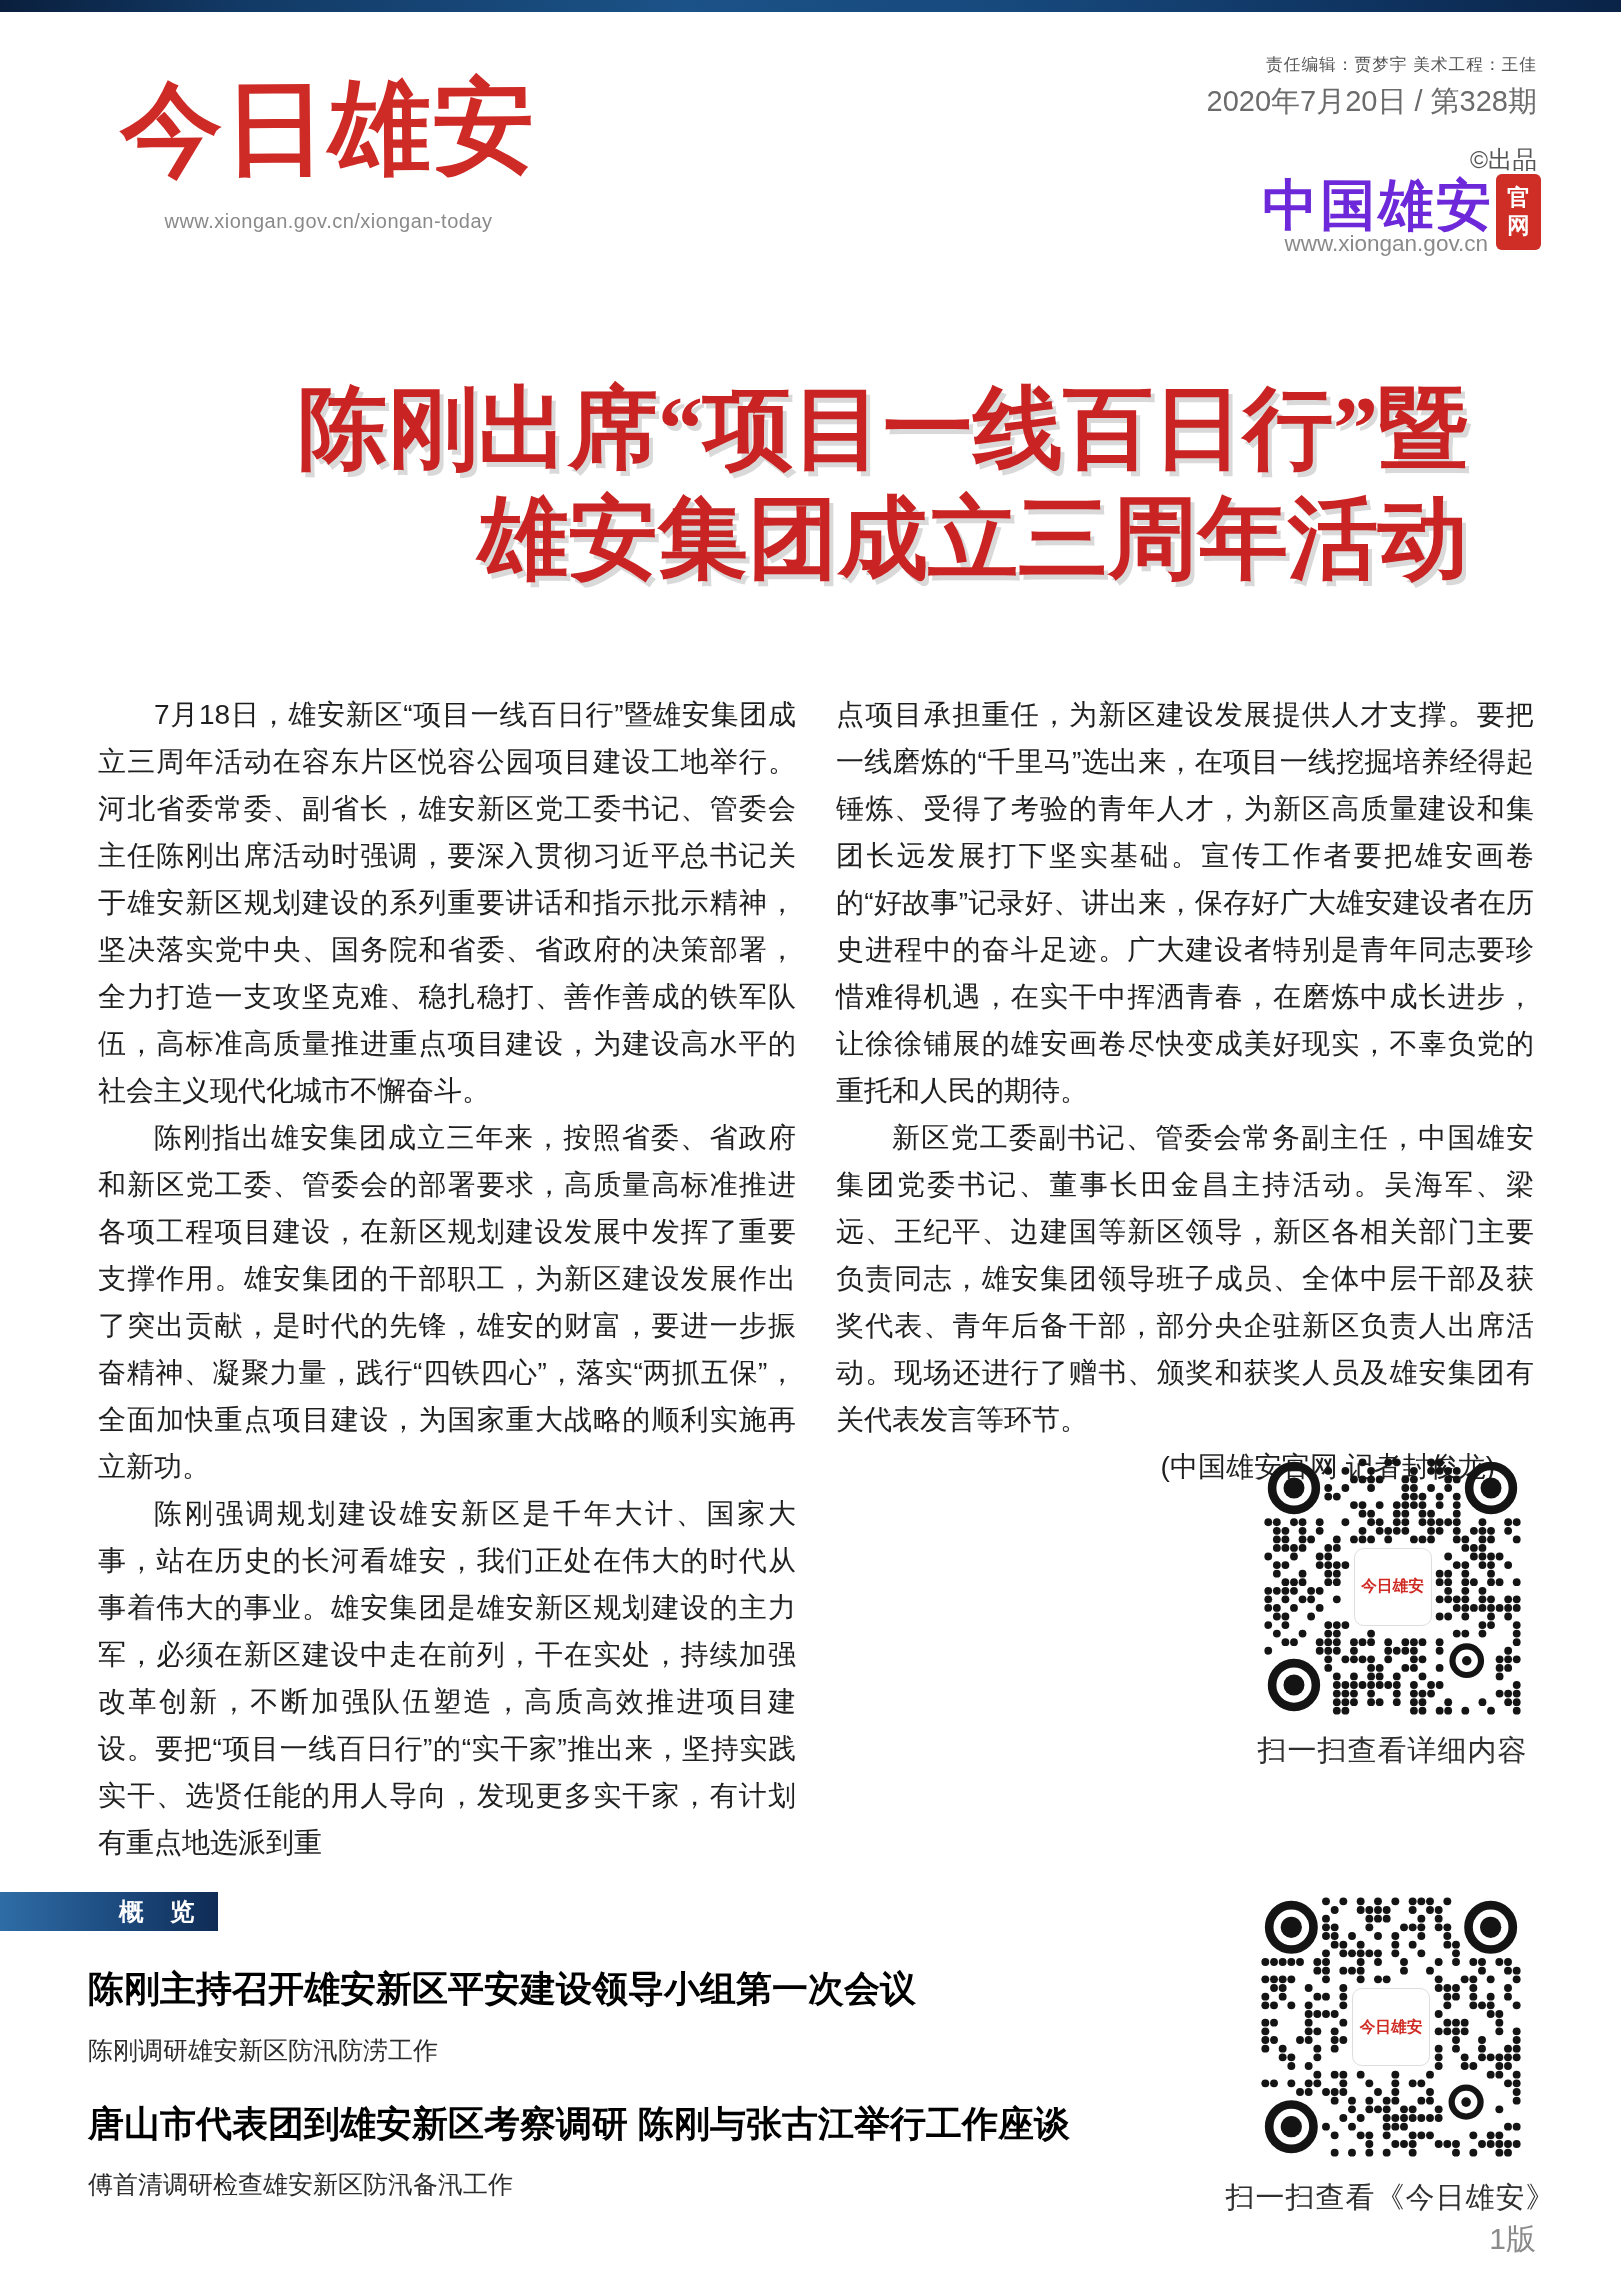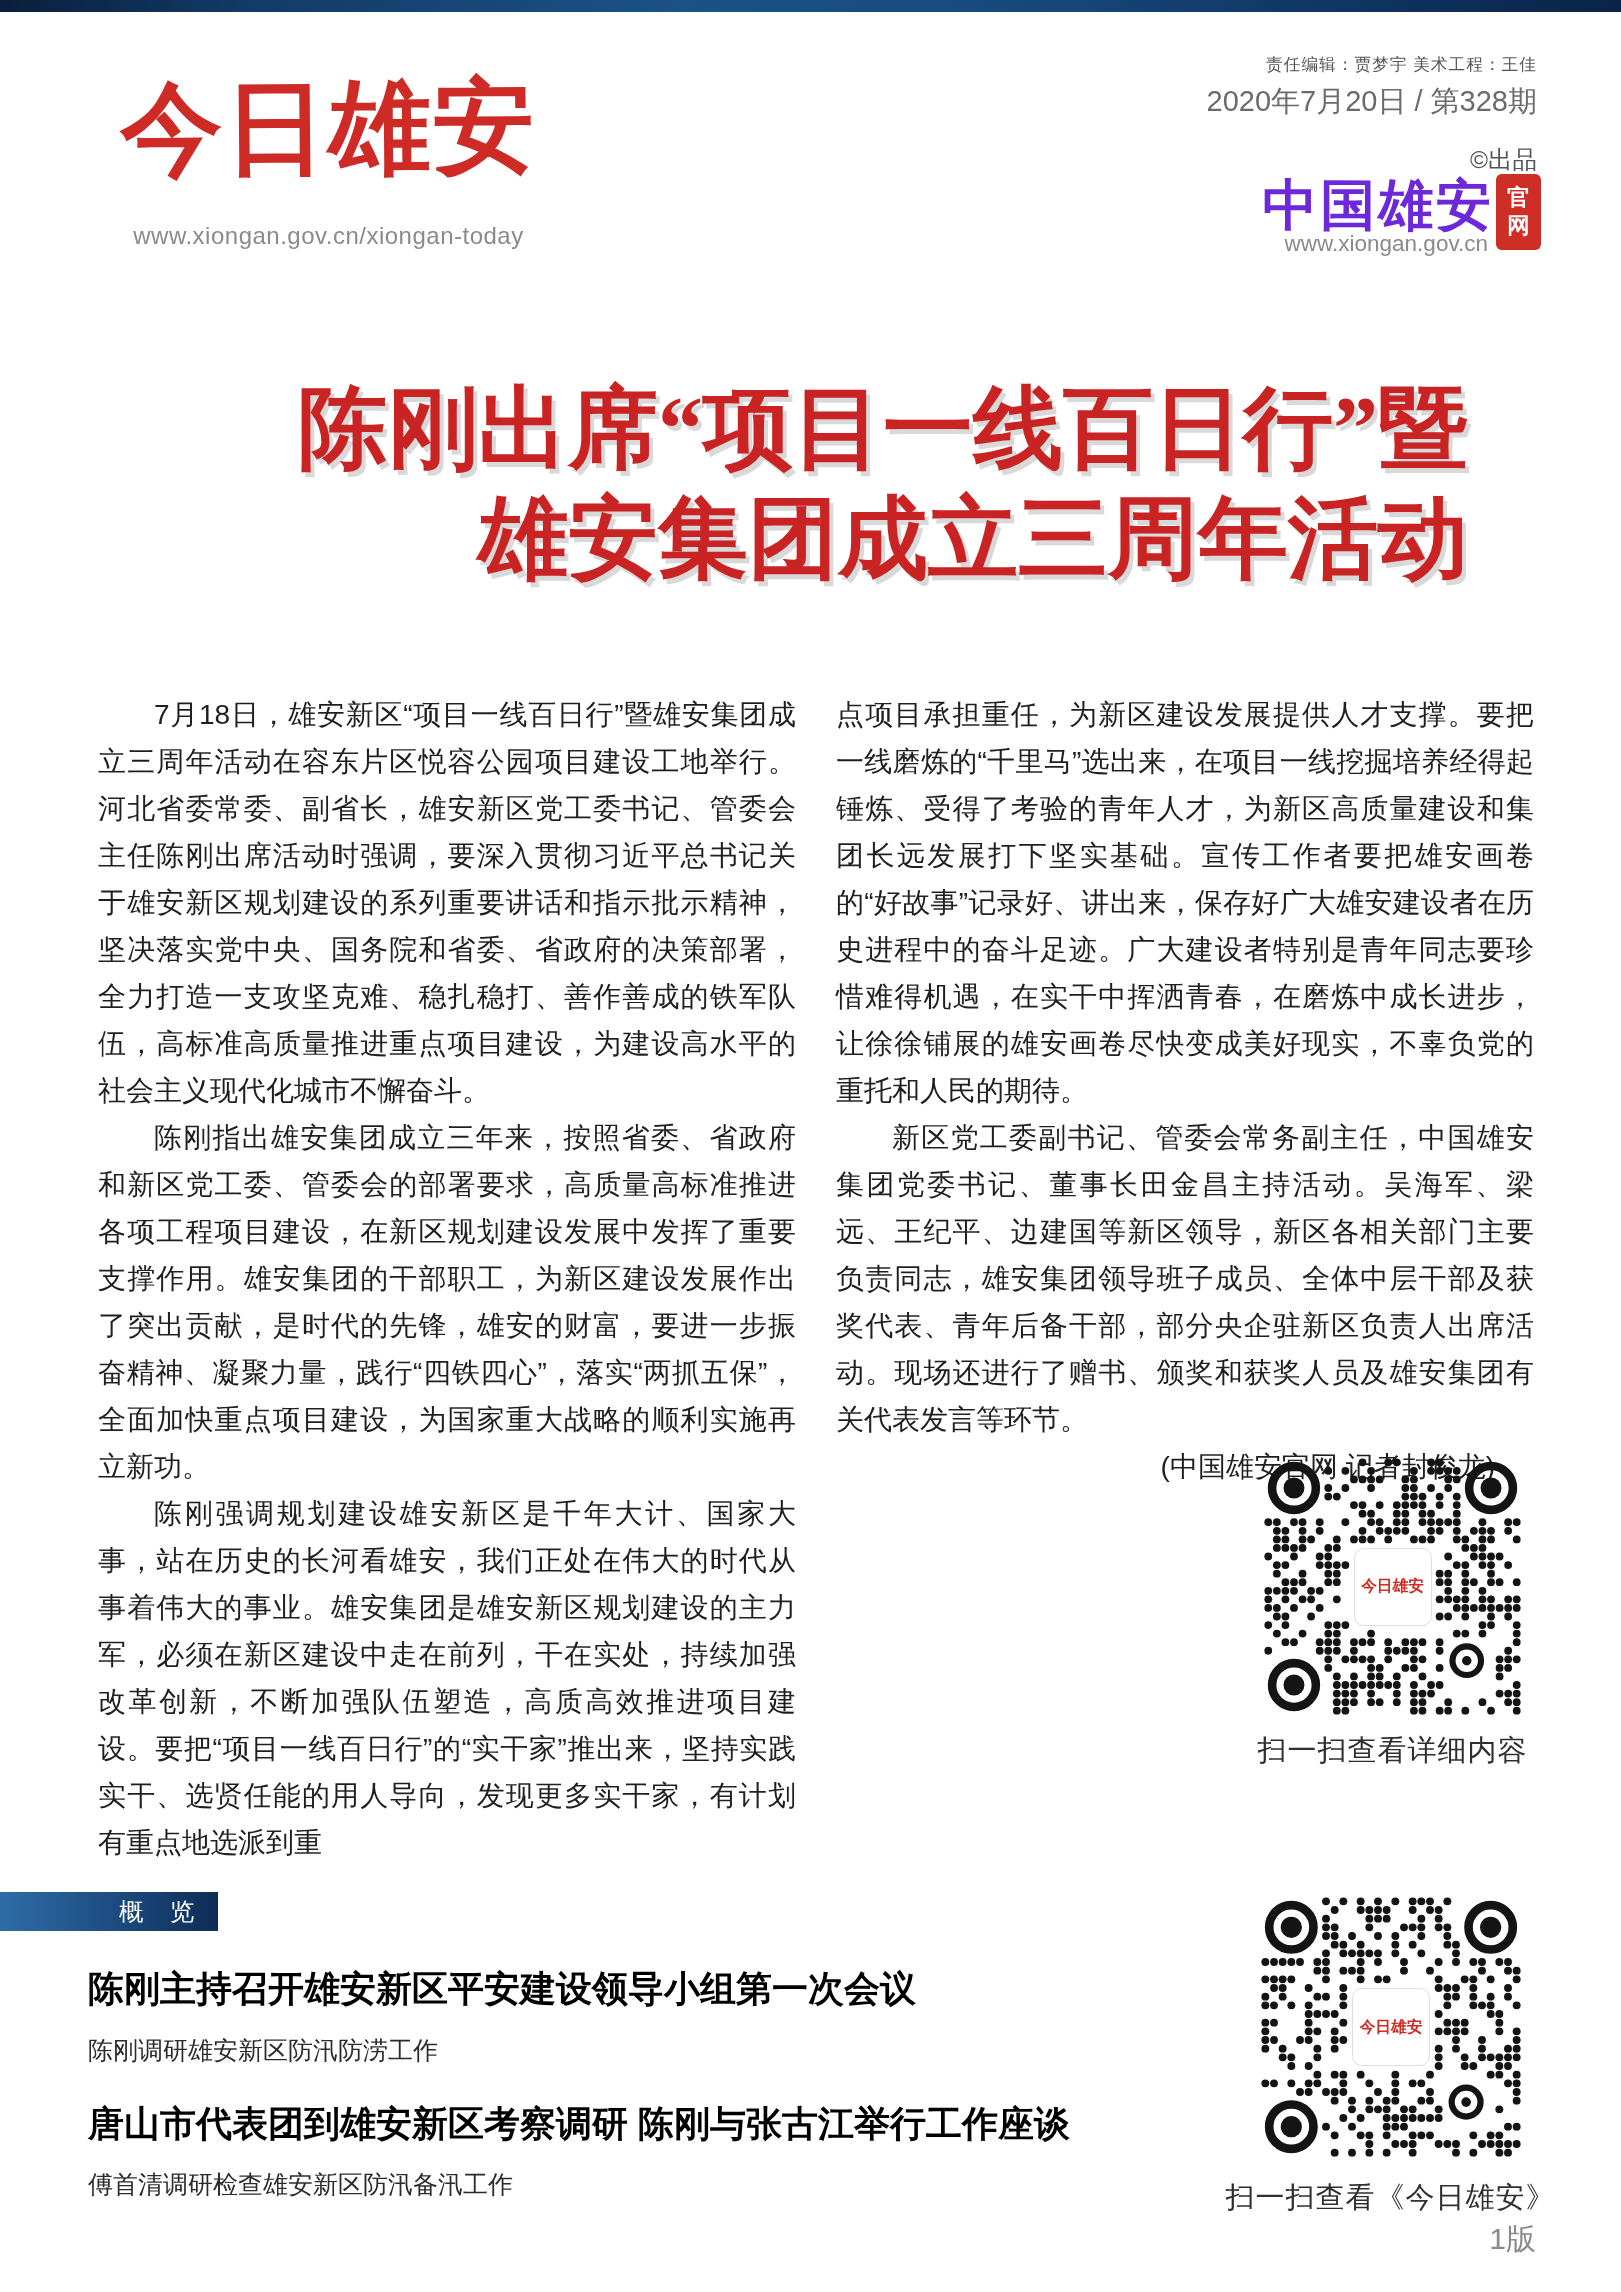--- a/index.html
+++ b/index.html
@@ -8,22 +8,22 @@
   #page{position:absolute;inset:0;background:#fff;}
 
   
   .top-bar{position:absolute;left:0;top:0;width:1621px;height:11.8px;
     background:linear-gradient(90deg,#0a1f3d 0%,#123a66 15%,#1b5287 42%,#17497d 62%,#0f3461 84%,#0a2347 100%);}
 
   
   .logo{position:absolute;left:103px;top:61px;width:451px;text-align:center;
     font-size:102px;font-weight:900;color:#ce2a26;letter-spacing:2px;
     font-family:"Liberation Serif","DejaVu Serif",serif;transform:rotate(-0.5deg);}
-  .logo-url{position:absolute;left:103px;top:222px;width:451px;text-align:center;
-    font-size:24px;color:#8a8a8a;letter-spacing:0.5px;}
+  .logo-url{position:absolute;left:103px;top:210px;width:451px;text-align:center;
+    font-size:20px;color:#8a8a8a;letter-spacing:0.5px;}
   .editors{position:absolute;right:84px;top:53px;font-size:16.7px;color:#555;letter-spacing:1px;}
   .date-issue{position:absolute;right:84px;top:82px;font-size:29px;color:#6b6b6b;}
   .produced{position:absolute;right:84px;top:143px;font-size:24.5px;color:#555;}
   .producer-logo{position:absolute;right:127px;top:169px;font-size:55px;font-weight:900;color:#6d28d9;
     letter-spacing:2.9px;font-family:"Liberation Serif","DejaVu Serif",serif;}
   .seal{position:absolute;left:1496px;top:174px;width:45px;height:76px;background:#cf2e27;
     border-radius:5.9px;display:flex;flex-direction:column;align-items:center;justify-content:center;
     color:#fff;font-size:22.5px;font-weight:700;line-height:1.25;box-shadow:0 0 0 2px rgba(207,46,39,.25) inset;}
   .producer-url{position:absolute;left:1225px;top:231px;width:263px;text-align:right;
     font-size:22.5px;color:#8a8a8a;}
@@ -53,21 +53,21 @@
     font-family:"Liberation Serif","DejaVu Serif",serif;}
   .qr-caption{position:absolute;width:431px;text-align:center;font-size:29px;color:#2f2f2f;letter-spacing:1px;}
   #qr1{left:1264px;top:1458px;}
   #qr1-caption{left:1177px;top:1731px;}
   #qr2{left:1261px;top:1897px;}
   #qr2-caption{left:1175px;top:2178px;}
 
   
   .overview-bar{position:absolute;left:0;top:1892px;width:218px;height:39px;
     background:linear-gradient(90deg,#2f6da6 0%,#1c4a7e 55%,#0f2c55 100%);
-    color:#fff;font-size:24.5px;font-weight:400;letter-spacing:9.8px;
+    color:#fff;font-size:24.5px;font-weight:700;letter-spacing:9.8px;
     display:flex;align-items:center;justify-content:flex-end;padding-right:13.7px;box-sizing:border-box;}
   .ov-item{position:absolute;left:88px;white-space:nowrap;}
   .ov-bold{font-weight:700;color:#000;font-size:36px;}
   .ov-reg{font-weight:400;color:#2b2b2b;font-size:25px;}
   #ov1{top:1965px;} #ov2{top:2034px;} #ov3{top:2100px;} #ov4{top:2168px;}
 
   .page-number{position:absolute;right:85px;top:2219px;font-size:30px;color:#8a8a8a;}
 </style>
 </head>
 <body>

